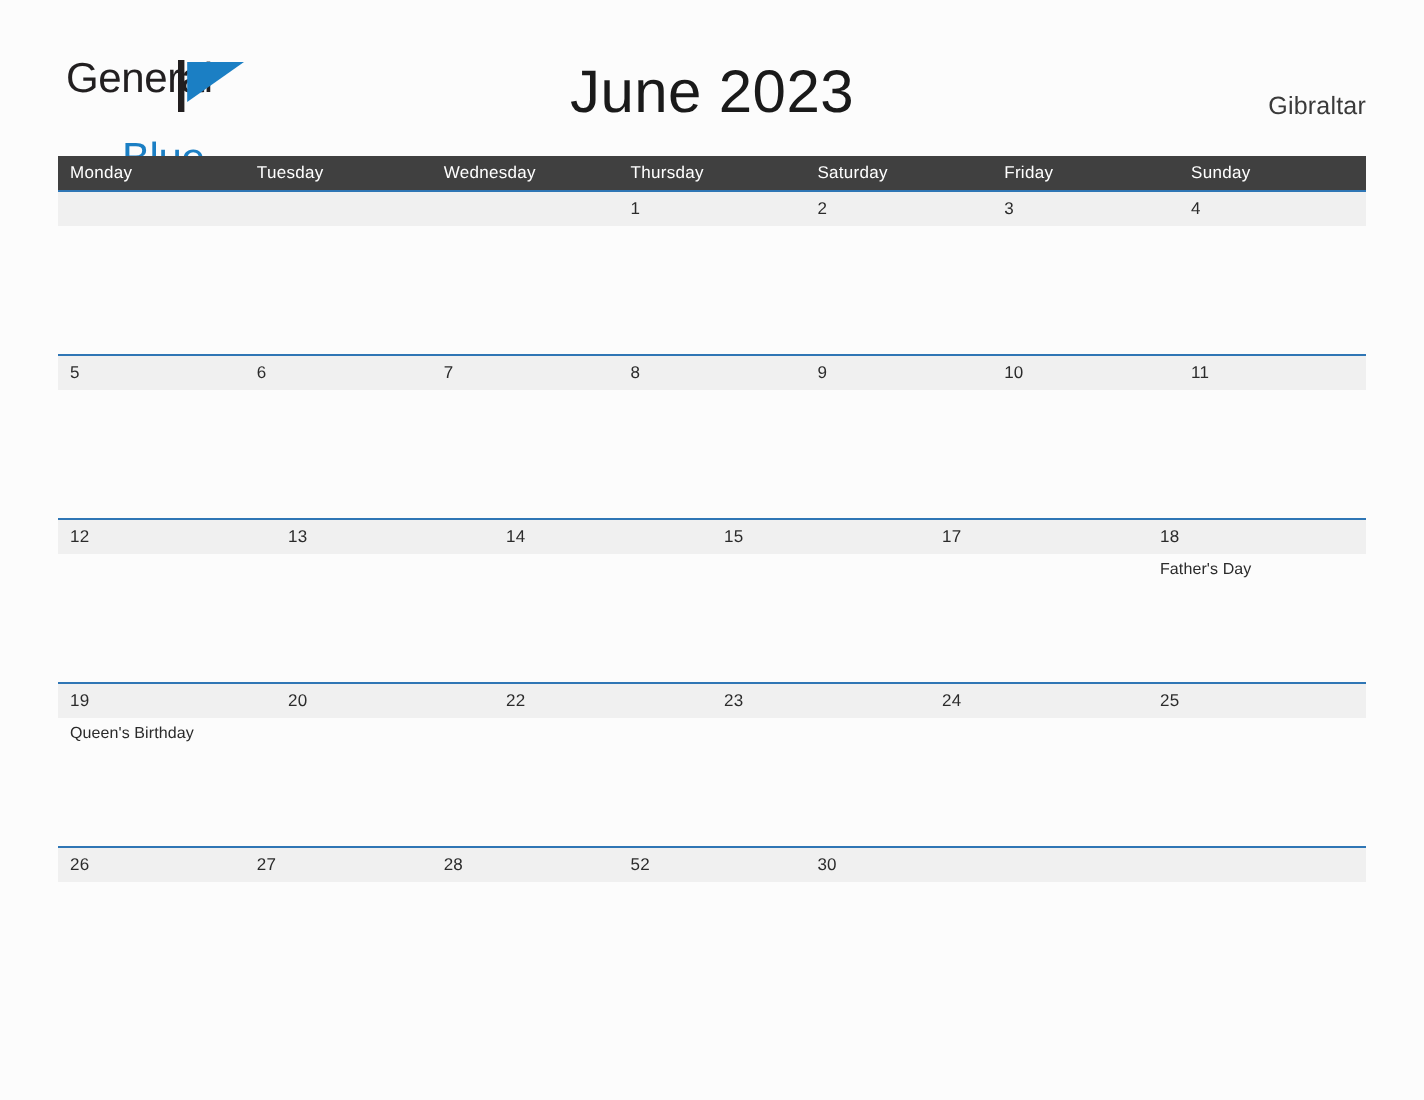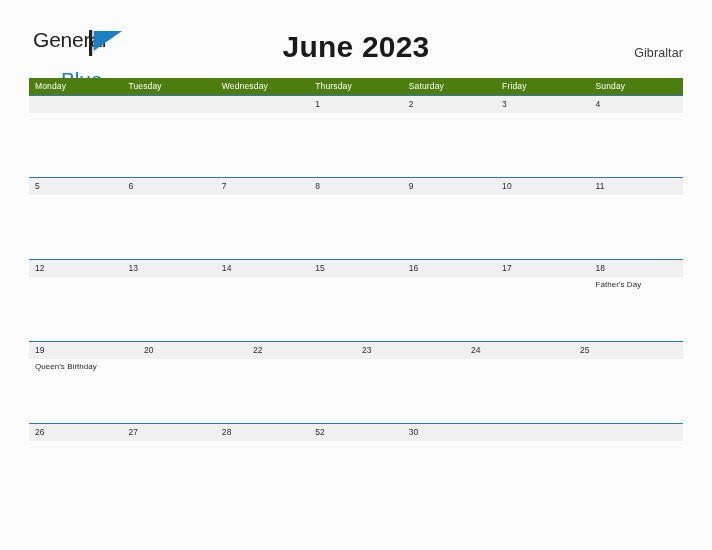--- a/index.html
+++ b/index.html
@@ -59,21 +59,21 @@
     height: 26px;
   }
 
   .cal-title {
     position: absolute;
     left: 0;
     right: 0;
     top: 30px;
     text-align: center;
     font-size: 30px;
-    font-weight: 700;
+    font-weight: 400;
     color: #1a1a1a;
     letter-spacing: 0.2px;
   }
 
   .region-label {
     position: absolute;
     right: 29px;
     top: 46px;
     font-size: 12.5px;
     color: #3a3a3a;
@@ -84,21 +84,21 @@
   
   .calendar {
     position: absolute;
     left: 29px;
     top: 78px;
     width: 654px;
   }
 
   .dow-header {
     display: flex;
-    background: #4d7c0f;
+    background: #404040;
     height: 17px;
   }
   .dow-cell {
     flex: 1 1 0;
     color: #ffffff;
     font-size: 8.5px;
     line-height: 17px;
     padding-left: 6px;
     box-sizing: border-box;
     letter-spacing: 0.15px;
@@ -265,24 +265,20 @@
       </div>
       <div class="day-cell">
         <div class="day-num">14</div>
         <div class="day-event"></div>
       </div>
       <div class="day-cell">
         <div class="day-num">15</div>
         <div class="day-event"></div>
       </div>
       <div class="day-cell">
-        <div class="day-num">16</div>
-        <div class="day-event"></div>
-      </div>
-      <div class="day-cell">
         <div class="day-num">17</div>
         <div class="day-event"></div>
       </div>
       <div class="day-cell">
         <div class="day-num">18</div>
         <div class="day-event">Father's Day</div>
       </div>
     </div>
   </div>
 

